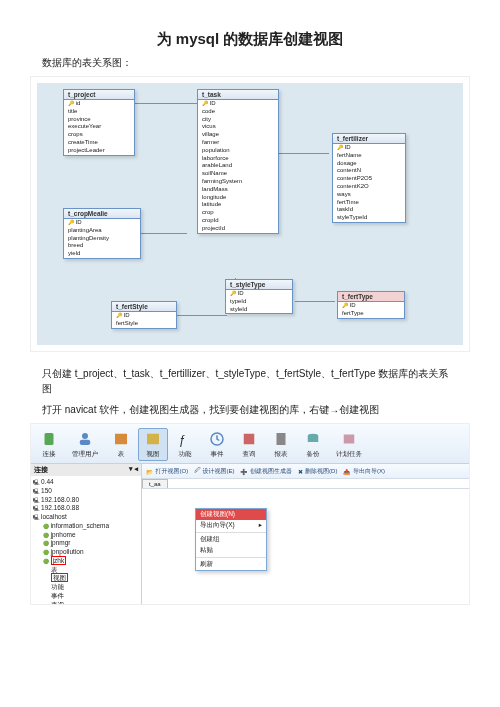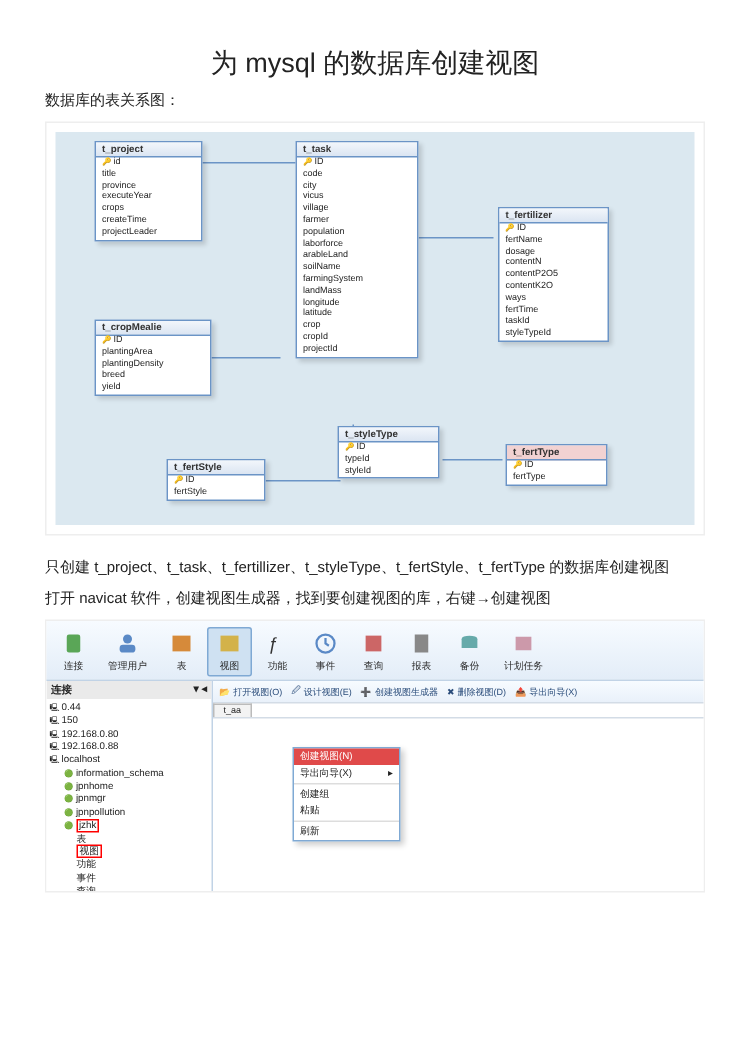--- a/index.html
+++ b/index.html
@@ -6,25 +6,25 @@
     margin: 0;
     padding: 20px 30px;
     font-family: "Microsoft YaHei", Arial, sans-serif;
     font-size: 10px;
     background: #fff;
     width: 440px;
     color: #222;
   }
   h1 {
     text-align: center;
-    font-size: 18px;
-    font-weight: normal;
+    font-size: 15px;
+    font-weight: bold;
     margin: 10px 0 4px;
   }
-  .para { font-size: 10px; margin: 6px 0; line-height: 1.5; }
+  .para { font-size: 10px; margin: 6px 12px; line-height: 1.5; }
 
   
   .er-wrap {
     background: #fff;
     border: 1px solid #eee;
     padding: 6px;
     margin-bottom: 14px;
   }
   .er {
     position: relative;
@@ -219,21 +219,21 @@
 
     <div class="tbl pinkhdr" style="left:300px;top:208px;width:66px">
       <div class="hdr">t_fertType</div>
       <div class="fld key">ID</div>
       <div class="fld">fertType</div>
     </div>
 
   </div>
 </div>
 
-<p class="para">只创建 t_project、t_task、t_fertillizer、t_styleType、t_fertStyle、t_fertType 的数据库创建视图</p>
+<p class="para">只创建 t_project、t_task、t_fertillizer、t_styleType、t_fertStyle、t_fertType 数据库的表关系图</p>
 <p class="para">打开 navicat 软件，创建视图生成器，找到要创建视图的库，右键→创建视图</p>
 
 <div class="nav-outer">
 <div class="nav-wrap">
   <div class="nav-toolbar">
     <div class="tbtn">
           <svg viewBox="0 0 24 24">
             <rect x="6" y="4" width="12" height="16" rx="2" fill="#5aa657"></rect>
           </svg>
           <span>连接</span>

